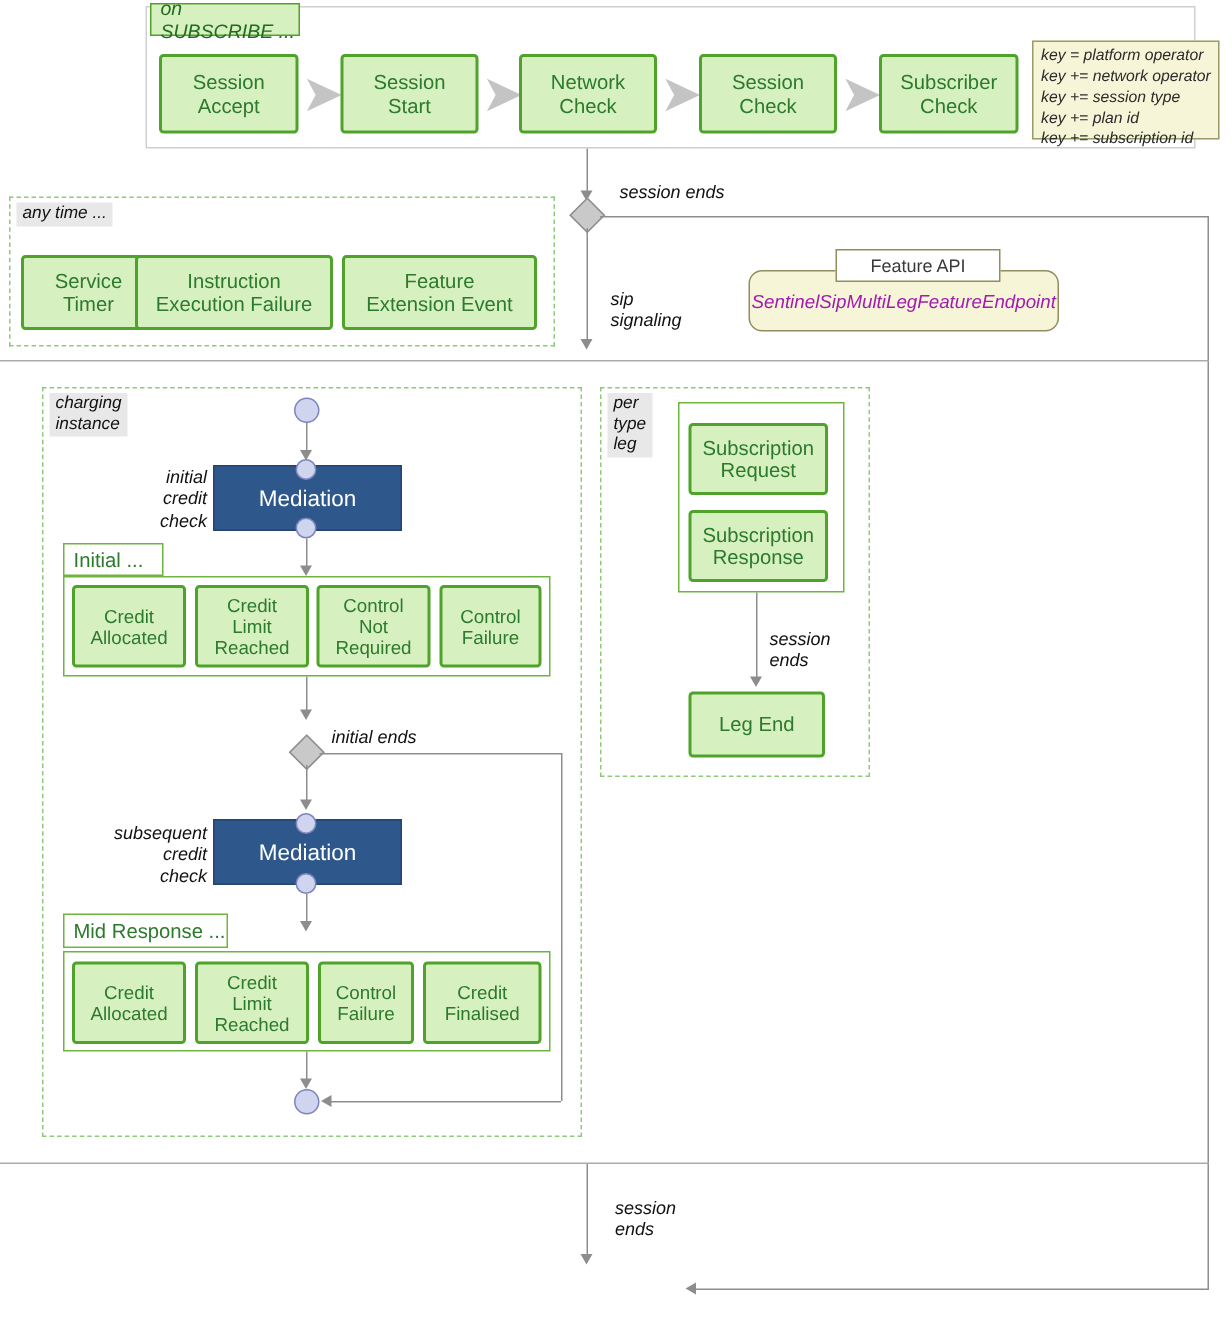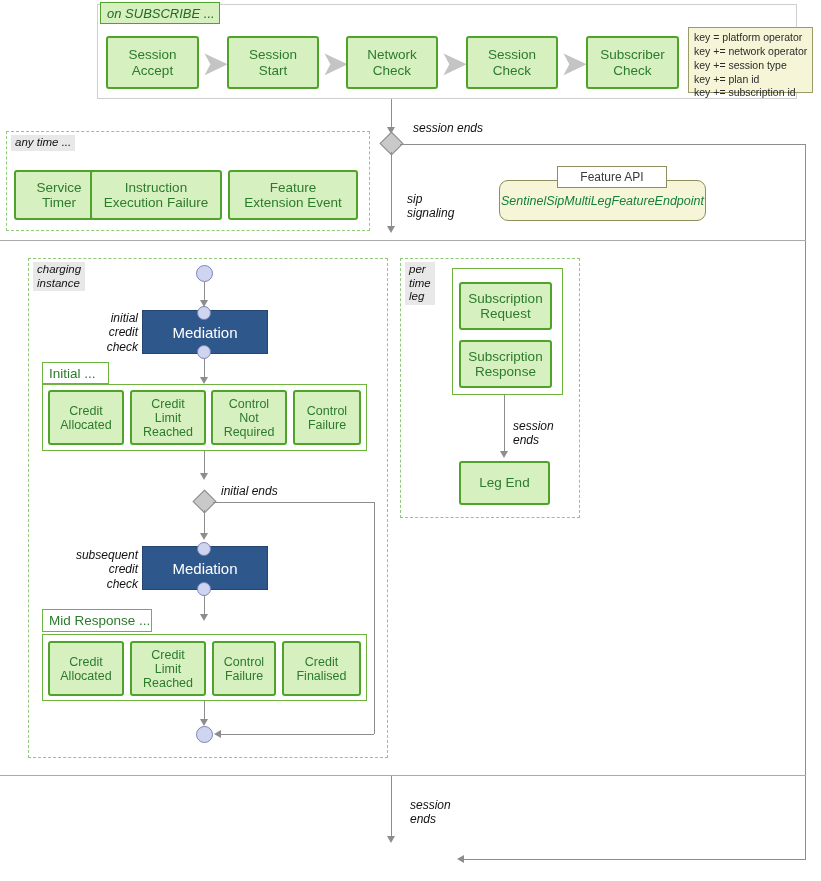--- a/index.html
+++ b/index.html
@@ -68,31 +68,32 @@
     color:#2c7a2c;
     font-size:13.5px;
     display:flex;align-items:center;
     padding-left:6px;
   }
 
   .noteBox{
     background:#f6f5d7;
     border:1px solid #9a9a6a;
     color:#2b2b2b;
+    font-style:italic;
     font-size:10.5px;
     line-height:1.32;
     padding:3px 5px;
     white-space:pre;
   }
 
   .apiBody{
     background:#f6f5d7;
     border:1px solid #8e8e5e;
     border-radius:9px;
-    color:#15803d;
+    color:#a21caf;
     font-style:italic;
     font-size:12.5px;
     display:flex;align-items:center;justify-content:center;
   }
   .apiTab{
     background:#ffffff;
     border:1px solid #8e8e5e;
     color:#3a3a3a;
     font-size:12px;
     display:flex;align-items:center;justify-content:center;
@@ -143,21 +144,21 @@
     white-space:pre;
   }
   .lblR{text-align:right;}
 </style>
 </head>
 <body>
 
 <div id="canvas">
 
   <div class="abs swim" style="left:97px;top:4px;width:700px;height:95px;"></div>
-  <div class="abs greenTab" style="left:100px;top:2px;width:120px;height:22px;">
+  <div class="abs greenTab" style="left:100px;top:2px;width:100px;height:22px;">
       <span>on SUBSCRIBE ...</span>
     </div>
 
   <div class="abs gbox" style="left:106px;top:36px;width:93px;height:53px;white-space:pre;">Session
 Accept</div>
   <div class="abs fatArrow" style="left:200px;top:48px;width:30px;height:30px;">➤</div>
 
   <div class="abs gbox" style="left:227px;top:36px;width:92px;height:53px;white-space:pre;">Session
 Start</div>
   <div class="abs fatArrow" style="left:320px;top:48px;width:30px;height:30px;">➤</div>
@@ -285,21 +286,21 @@
   <div class="abs gbox sm" style="left:282px;top:641px;width:79px;height:55px;white-space:pre;">Credit
 Finalised</div>
 
   <div class="abs vline" style="left:204px;top:701px;height:22px;"></div>
   <div class="abs arrowDown" style="left:200px;top:719px;"></div>
 
   <div class="abs circle" style="left:196px;top:726px;width:17px;height:17px;"></div>
 
   <div class="abs dashregion" style="left:400px;top:258px;width:180px;height:260px;"></div>
   <div class="abs tabLabel" style="left:405px;top:262px;">per
-time
+type
 leg</div>
 
   <div class="abs plainbox" style="left:452px;top:268px;width:111px;height:127px;"></div>
   <div class="abs gbox" style="top:282px;left:459px;width:93px;height:48px;white-space:pre;">Subscription
 Request</div>
   <div class="abs gbox" style="top:340px;left:459px;width:93px;height:48px;white-space:pre;">Subscription
 Response</div>
 
   <div class="abs vline" style="left:504px;top:395px;height:58px;"></div>
   <div class="abs arrowDown" style="left:500px;top:451px;"></div>

